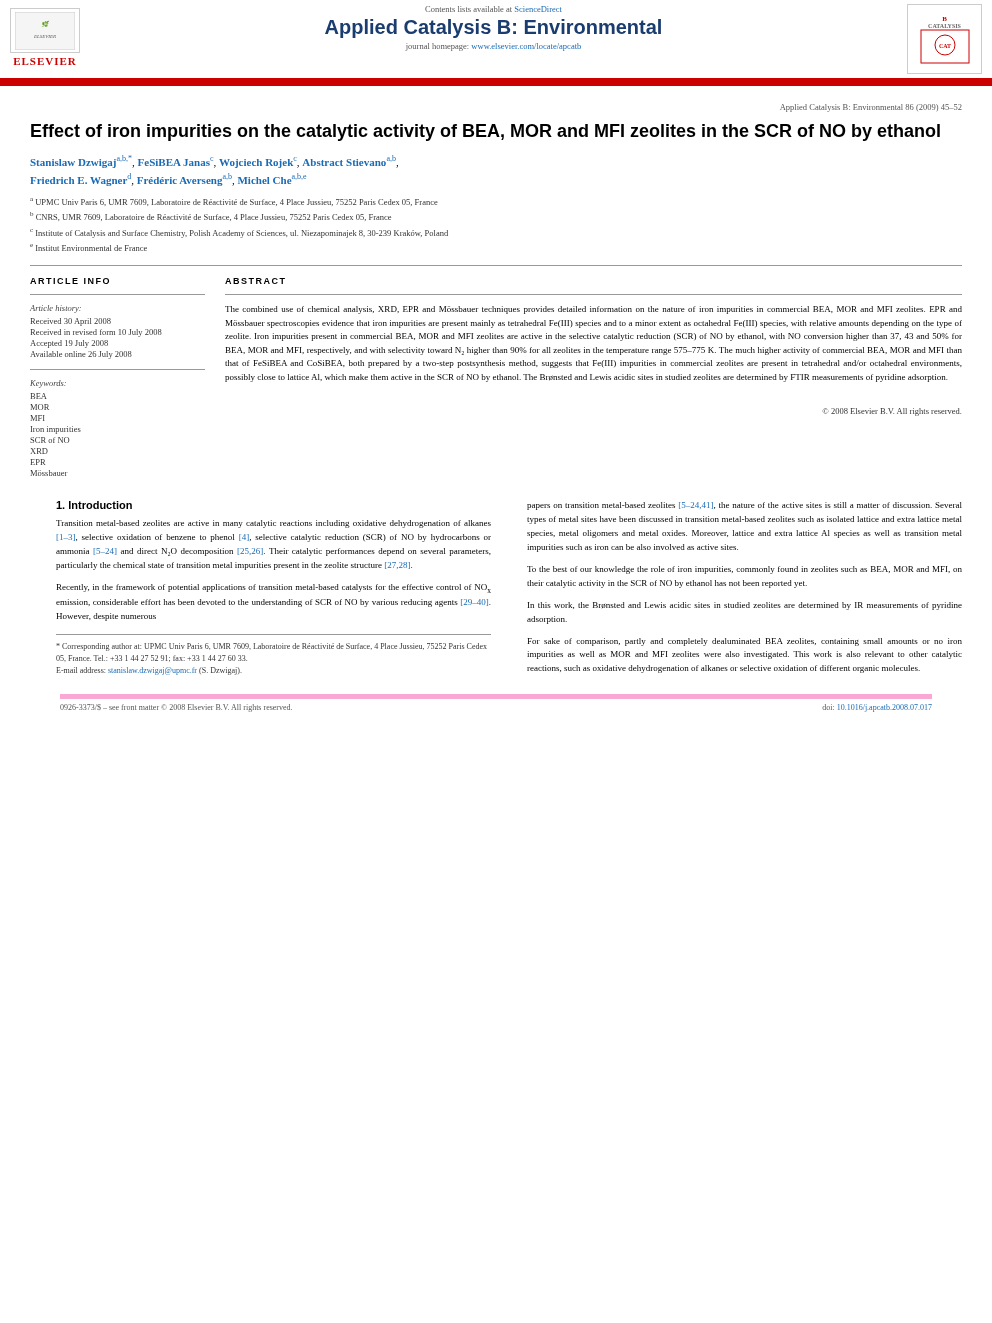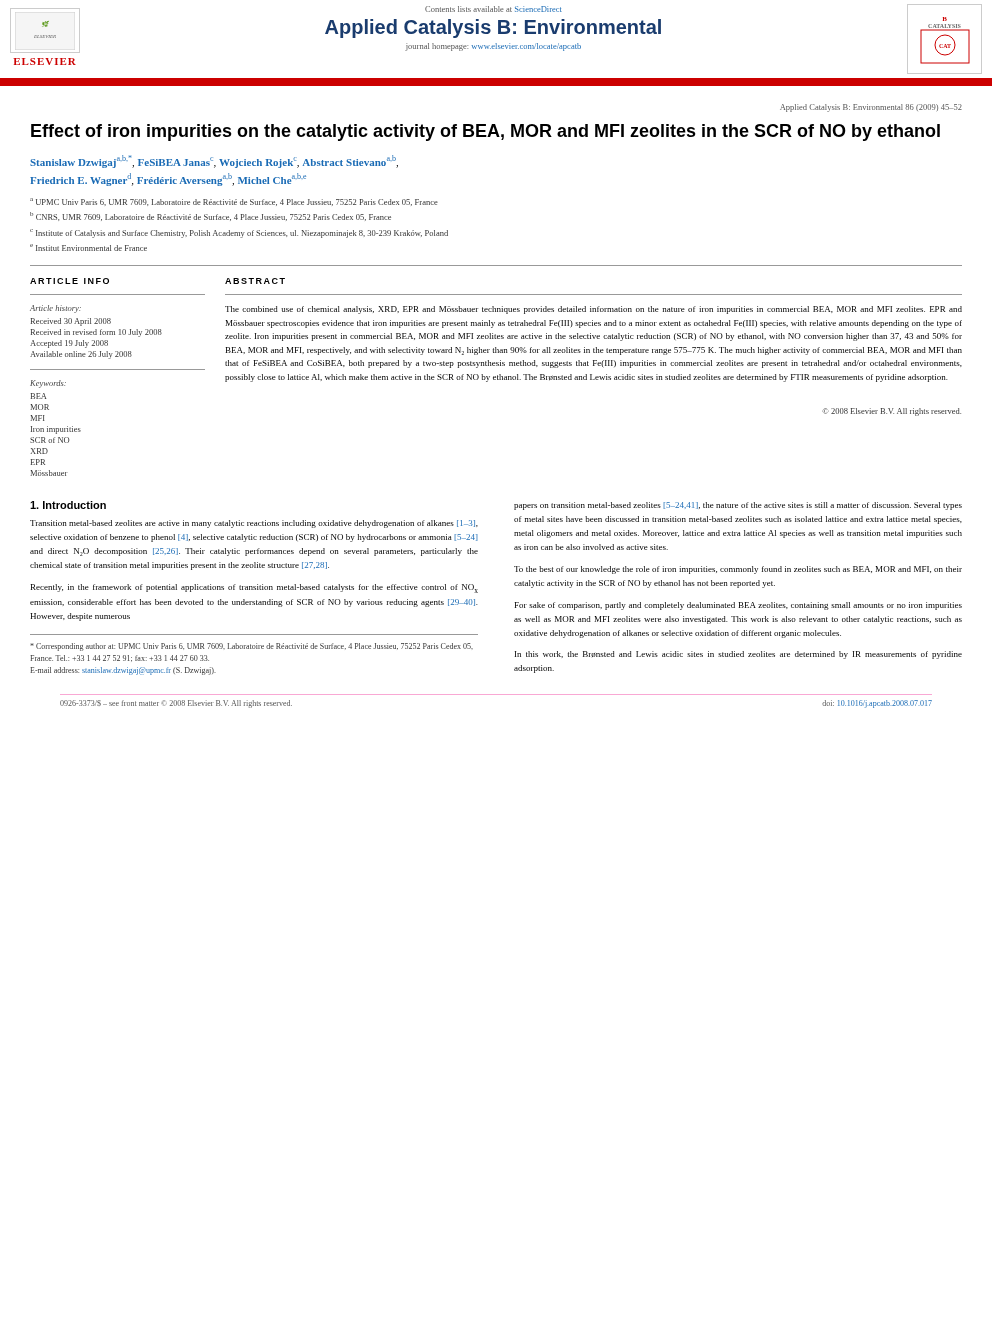--- a/index.html
+++ b/index.html
@@ -208,20 +208,21 @@
       margin-top: 22px;
     }
 
     
     .body-section {
       margin-top: 20px;
     }
     .body-two-col {
       display: flex;
       gap: 36px;
+      margin-left: 26px;
     }
     .body-left {
       flex: 1;
     }
     .body-right {
       flex: 1;
     }
 
     .section-heading {
       font-size: 11px;
@@ -249,21 +250,21 @@
       padding-top: 6px;
     }
     .footnote-text {
       font-size: 8px;
       color: #333;
       line-height: 1.5;
     }
 
     
     .page-footer {
-      border-top: 1px solid #f9a8d4;
+      border-top: 5px solid #f9a8d4;
       margin: 10px 30px 0 30px;
       padding: 4px 0;
       display: flex;
       justify-content: space-between;
       font-size: 8px;
       color: #555;
     }
   </style>
 </head>
 <body>
@@ -409,25 +410,25 @@
       <div class="body-right">
         <div class="body-para">
           papers on transition metal-based zeolites <span class="ref">[5–24,41]</span>, the nature of the active sites is still a matter of discussion. Several types of metal sites have been discussed in transition metal-based zeolites such as isolated lattice and extra lattice metal species, metal oligomers and metal oxides. Moreover, lattice and extra lattice Al species as well as transition metal impurities such as iron can be also involved as active sites.
         </div>
 
         <div class="body-para">
           To the best of our knowledge the role of iron impurities, commonly found in zeolites such as BEA, MOR and MFI, on their catalytic activity in the SCR of NO by ethanol has not been reported yet.
         </div>
 
         <div class="body-para">
+          In this work, the Brønsted and Lewis acidic sites in studied zeolites are determined by IR measurements of pyridine adsorption.
+        </div>
+
+        <div class="body-para">
           For sake of comparison, partly and completely dealuminated BEA zeolites, containing small amounts or no iron impurities as well as MOR and MFI zeolites were also investigated. This work is also relevant to other catalytic reactions, such as oxidative dehydrogenation of alkanes or selective oxidation of different organic molecules.
-        </div>
-
-        <div class="body-para">
-          In this work, the Brønsted and Lewis acidic sites in studied zeolites are determined by IR measurements of pyridine adsorption.
         </div>
       </div>
     </div>
   </div>
 
   <div class="page-footer">
     <span>0926-3373/$ – see front matter © 2008 Elsevier B.V. All rights reserved.</span>
     <span>
       <span>doi:</span>
       <a href="#" style="color:#1a6bb5; text-decoration:none;">10.1016/j.apcatb.2008.07.017</a>

